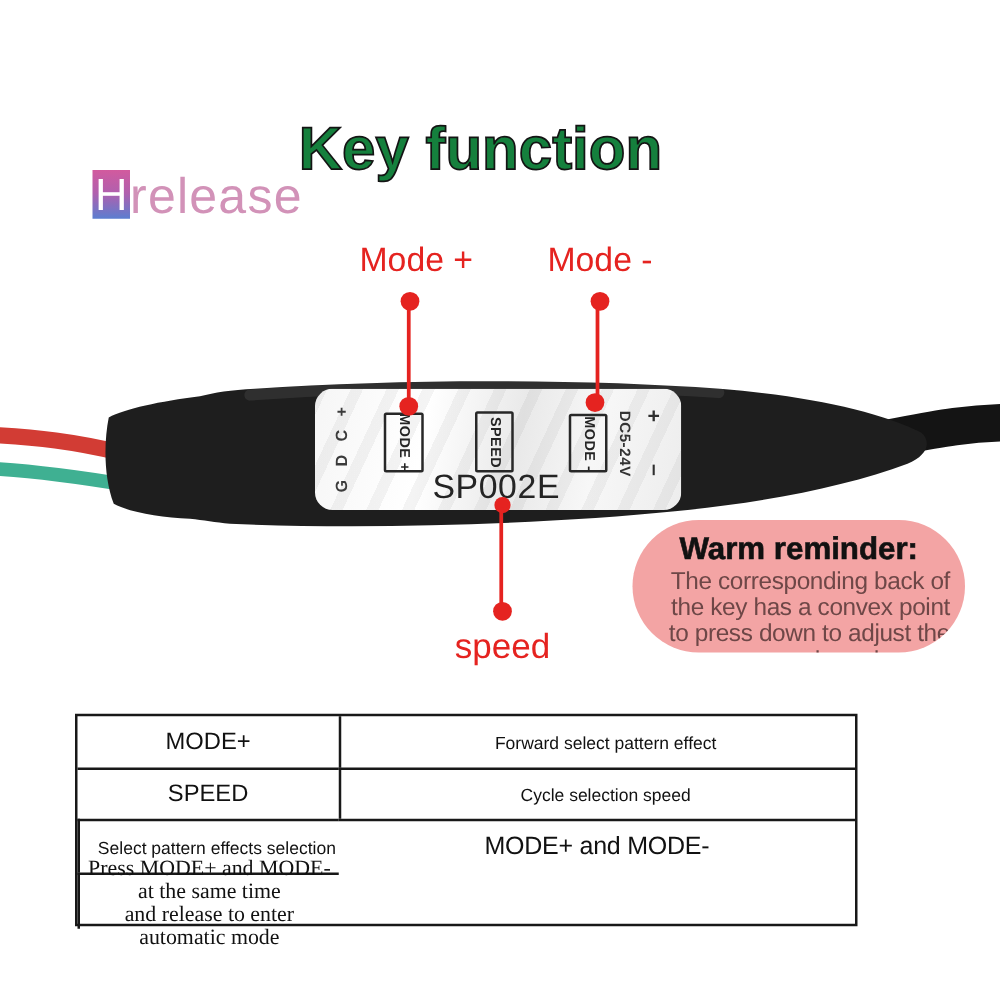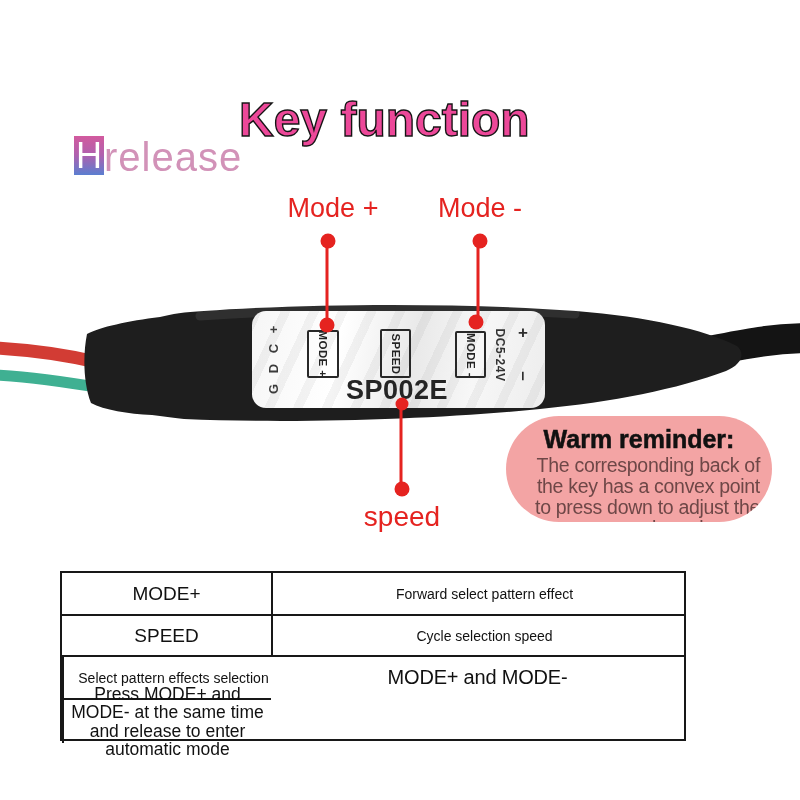--- a/index.html
+++ b/index.html
@@ -7,21 +7,21 @@
               font-family:"Liberation Sans", sans-serif; }
   .stage { position:absolute; left:0; top:0; width:800px; height:800px; background:#fff; }
 
   
   .logo { position:absolute; left:74px; top:136px; display:flex; align-items:flex-start; z-index:6; }
   .logo-box { width:30px; height:39px; background:linear-gradient(180deg,#d25a9e 0%,#b060ae 48%,#5b7ed0 100%);
               display:flex; align-items:center; justify-content:center;
               color:#ffffff; font-size:36px; font-weight:400; line-height:39px; }
   .logo-rest { color:#d292b8; font-size:40px; font-weight:400; line-height:42px; letter-spacing:1px; }
   .page-title { position:absolute; left:239px; top:92px; font-size:48px; font-weight:700;
-                color:#ec4899; -webkit-text-stroke:1.4px #141414; letter-spacing:0px; z-index:6; }
+                color:#15803d; -webkit-text-stroke:1.4px #141414; letter-spacing:0px; z-index:6; }
 
   
   .red { color:#e52320; }
   .callout-label { position:absolute; transform:translateX(-50%); font-size:27px; font-weight:400; z-index:7; }
   .dot { position:absolute; background:#e52320; border-radius:50%; transform:translate(-50%,-50%); z-index:7; }
   .vline { position:absolute; width:3px; background:#e52320; transform:translateX(-50%); z-index:7; }
 
   
   .device-svg { position:absolute; left:0; top:0; z-index:1; }
 
@@ -31,21 +31,21 @@
                repeating-linear-gradient(115deg, rgba(0,0,0,0.045) 0 9px, rgba(255,255,255,0) 9px 26px),
                linear-gradient(100deg,#f6f6f6 0%,#ffffff 30%,#e9e9e9 55%,#f7f7f7 75%,#ededed 100%);
              z-index:2; }
   .rot-cw  { position:absolute; transform:translate(-50%,-50%) rotate(90deg); white-space:nowrap; z-index:3; }
   .rot-ccw { position:absolute; transform:translate(-50%,-50%) rotate(-90deg); white-space:nowrap; z-index:3; }
   .pins   { left:273px; top:358px; font-size:13px; font-weight:700; letter-spacing:3.5px; color:#3b3b3b; }
   .btn { position:absolute; border:2px solid #282828; border-radius:2px; background:transparent; z-index:3; }
   .btn-inner { position:absolute; left:50%; top:50%; transform:translate(-50%,-50%) rotate(90deg);
                white-space:nowrap; font-size:11.5px; font-weight:700; letter-spacing:0.4px; color:#242424; }
   .model { position:absolute; left:397px; top:390px; transform:translate(-50%,-50%);
-           font-size:27px; font-weight:700; letter-spacing:0.5px; color:#242424; z-index:3; }
+           font-size:27px; font-weight:400; letter-spacing:0.5px; color:#242424; z-index:3; }
   .voltage { left:500px; top:355px; font-size:12px; font-weight:700; letter-spacing:0.5px; color:#333; }
   .pol-plus  { position:absolute; left:523px; top:333px; transform:translate(-50%,-50%);
                font-size:17px; font-weight:700; color:#2f2f2f; z-index:3; }
   .pol-minus { left:523px; top:376px; font-size:17px; font-weight:700; color:#2f2f2f; }
 
   
   .bubble { position:absolute; left:506px; top:416px; width:266px; height:106px; border-radius:64px;
             background:#f3a4a4; z-index:5; overflow:hidden; }
   .bubble-title { margin-top:9px; text-align:center; font-size:25px; font-weight:700; color:#111;
                   -webkit-text-stroke:0.5px #111; }
@@ -56,21 +56,21 @@
   .func-table { position:absolute; left:60px; top:571px; width:626px; height:170px;
                 display:grid; grid-template-columns:209px 1fr; grid-template-rows:41px 41px 43px 45px;
                 border:2px solid #181818; background:#fff; z-index:4; }
   .cell { border-left:2px solid #181818; border-top:2px solid #181818;
           display:flex; align-items:center; justify-content:center; text-align:center; color:#111; }
   .cell.c0 { border-left:none; }
   .cell.r0 { border-top:none; }
   .cell.key  { font-size:19px; }
   .cell.desc { font-size:14px;padding-left:12px; }
   .cell.key-sm  { font-size:20px; letter-spacing:-0.2px; }
-  .cell.desc-sm { font-size:17.5px; line-height:18.5px; white-space:pre-line; }
+  .cell.desc-sm { font-size:17.5px; line-height:18.5px; white-space:pre-line;font-family:Liberation Serif, serif; }
 </style>
 </head>
 <body>
 
 <div class="stage">
 
   <svg class="device-svg" width="800" height="800" viewBox="0 0 800 800">
     <path d="M -4 348 C 30 350, 58 353, 96 362" stroke="#d23c34" stroke-width="13" stroke-linecap="round" fill="none"></path>
     <path d="M -4 375 C 30 377, 60 381, 102 388" stroke="#3fb092" stroke-width="11" stroke-linecap="round" fill="none"></path>
     <path d="M 680 356 C 730 348, 762 338, 812 338" stroke="#141414" stroke-width="30" stroke-linecap="round" fill="none"></path>

